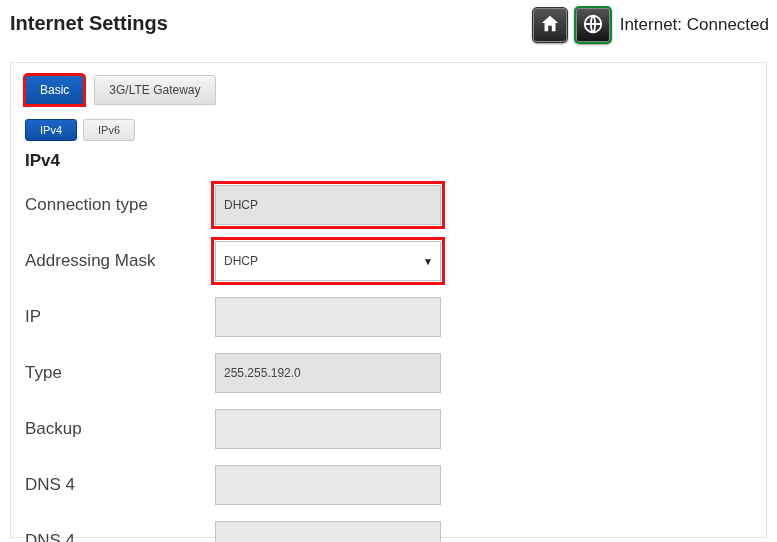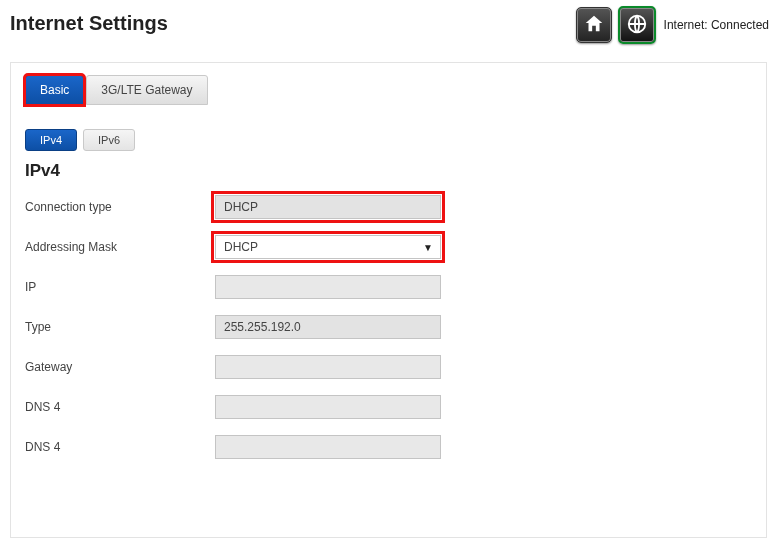--- a/index.html
+++ b/index.html
@@ -3,34 +3,34 @@
 <meta charset="utf-8">
 <style>
   html,body{margin:0;padding:0;font-family:Arial,Helvetica,sans-serif;font-size:13px;color:#333;background:#fff}
   .page{width:777px;height:542px;position:relative;box-sizing:border-box}
   .topbar{position:relative;height:54px;padding:8px 20px 0 10px}
   .title{font-size:20px;font-weight:bold;color:#222;margin-top:4px}
   .status-wrap{position:absolute;right:8px;top:6px;display:flex;align-items:center;gap:6px}
   .icon-btn{width:34px;height:34px;border:1px solid #333;border-radius:5px;background:linear-gradient(#555,#222);display:flex;align-items:center;justify-content:center;box-shadow:inset 0 0 0 1px #888, 0 1px 2px rgba(0,0,0,.4)}
   .icon-btn.green{border:2px solid #0a8a2a;background:linear-gradient(#555,#111)}
   .icon-btn svg{width:22px;height:22px}
-  .status-text{font-size:12px;color:#222;margin-left:2px}
+  .status-text{font-size:17px;color:#222;margin-left:2px}
   .panel{margin:0 10px 10px 10px;border:1px solid #e3e3e3;padding:12px 14px 20px 14px;box-sizing:border-box;height:476px}
-  .tabs{display:flex;gap:0;margin-bottom:24px}
+  .tabs{display:flex;gap:8px;margin-bottom:14px}
   .tab{padding:7px 14px;font-size:12px;border:1px solid #c9c9c9;border-bottom:1px solid #c9c9c9;border-radius:3px 3px 0 0;background:linear-gradient(#f5f5f5,#dedede);color:#444;cursor:pointer;margin-right:2px}
   .tab.active{background:linear-gradient(#1a66c9,#0d4fa5);color:#fff;border-color:#0a3f85}
   .hl{outline:3px solid #e11;outline-offset:-1px}
   .subtabs{display:flex;gap:6px;margin-bottom:10px}
   .subtab{padding:4px 14px;font-size:11px;border:1px solid #c9c9c9;border-radius:3px;background:linear-gradient(#f5f5f5,#e4e4e4);color:#444;cursor:pointer}
   .subtab.active{background:linear-gradient(#1a66c9,#0d4fa5);color:#fff;border-color:#0a3f85}
   .section-h{font-size:17px;font-weight:bold;color:#222;margin:6px 0 14px 0}
   .row{display:flex;align-items:center;margin-bottom:16px}
-  .lbl{width:190px;font-size:12px;color:#444}
+  .lbl{width:190px;font-size:17px;color:#444}
   .field-wrap{width:226px;position:relative}
-  .field{box-sizing:border-box;width:226px;height:24px;border:1px solid #c4c4c4;background:#e8e8e8;color:#444;font-size:12px;padding:0 8px;display:flex;align-items:center}
+  .field{box-sizing:border-box;width:226px;height:40px;border:1px solid #c4c4c4;background:#e8e8e8;color:#444;font-size:12px;padding:0 8px;display:flex;align-items:center}
   .field.ro{background:#e3e3e3}
   .field.blur{background:#e8e8e8;color:transparent;text-shadow:0 0 10px rgba(120,120,120,.9)}
   .dropdown{background:#fff}
   .caret{position:absolute;right:8px;top:50%;transform:translateY(-50%);font-size:10px;color:#222;pointer-events:none}
   .hl-field{outline:3px solid #e11;outline-offset:1px}
 </style>
 </head>
 <body>
 <div class="page">
 
@@ -93,21 +93,21 @@
   </div>
 
   <div class="row">
     <div class="lbl">Type</div>
     <div class="field-wrap">
       <div class="field ro">255.255.192.0</div>
     </div>
   </div>
 
   <div class="row">
-    <div class="lbl">Gateway</div>
+    <div class="lbl">Backup</div>
     <div class="field-wrap">
       <div class="field ro blur"></div>
     </div>
   </div>
 
   <div class="row">
     <div class="lbl">DNS 4</div>
     <div class="field-wrap">
       <div class="field ro blur"></div>
     </div>

